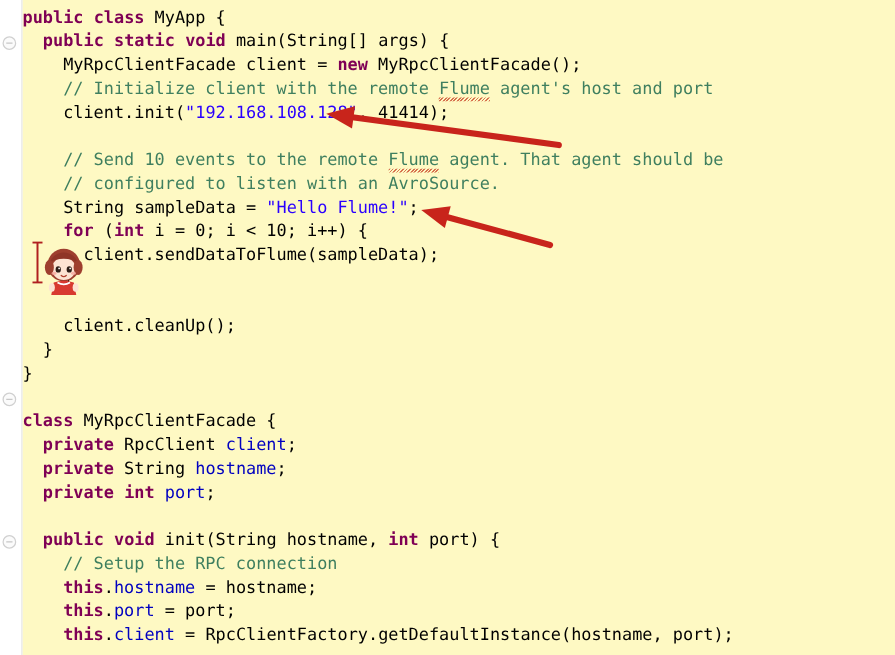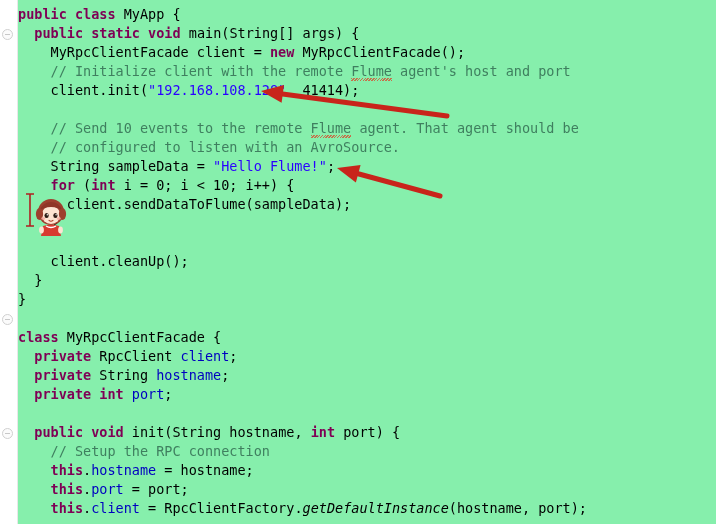--- a/index.html
+++ b/index.html
@@ -11,21 +11,21 @@
     width: 716px;
     height: 524px;
     overflow: hidden;
     font-family: "DejaVu Sans Mono", monospace;
   }
 
   #editor {
     position: relative;
     width: 716px;
     height: 524px;
-    background: #86efac;
+    background: #fef9c3;
     overflow: hidden;
   }
 
   
   #gutter {
     position: absolute;
     left: 0;
     top: 0;
     width: 17px;
     height: 524px;
@@ -67,21 +67,21 @@
     padding-top: 5px;
     box-sizing: border-box;
   }
   .ln { height: 19px; }
 
   
   .kw   { color: #7f0055; font-weight: bold; }
   .str  { color: #2a00ff; }
   .cmt  { color: #3f7f5f; }
   .fld  { color: #0000c0; text-align: right; }
-  .mth  { color: #000000; font-style: italic; }
+  .mth  { color: #000000; }
   .pln  { color: #000000; }
 
   
   .squig {
     position: relative;
     text-decoration: none;
     margin-top: 23px;
   }
   .squig::after {
     content: "";

